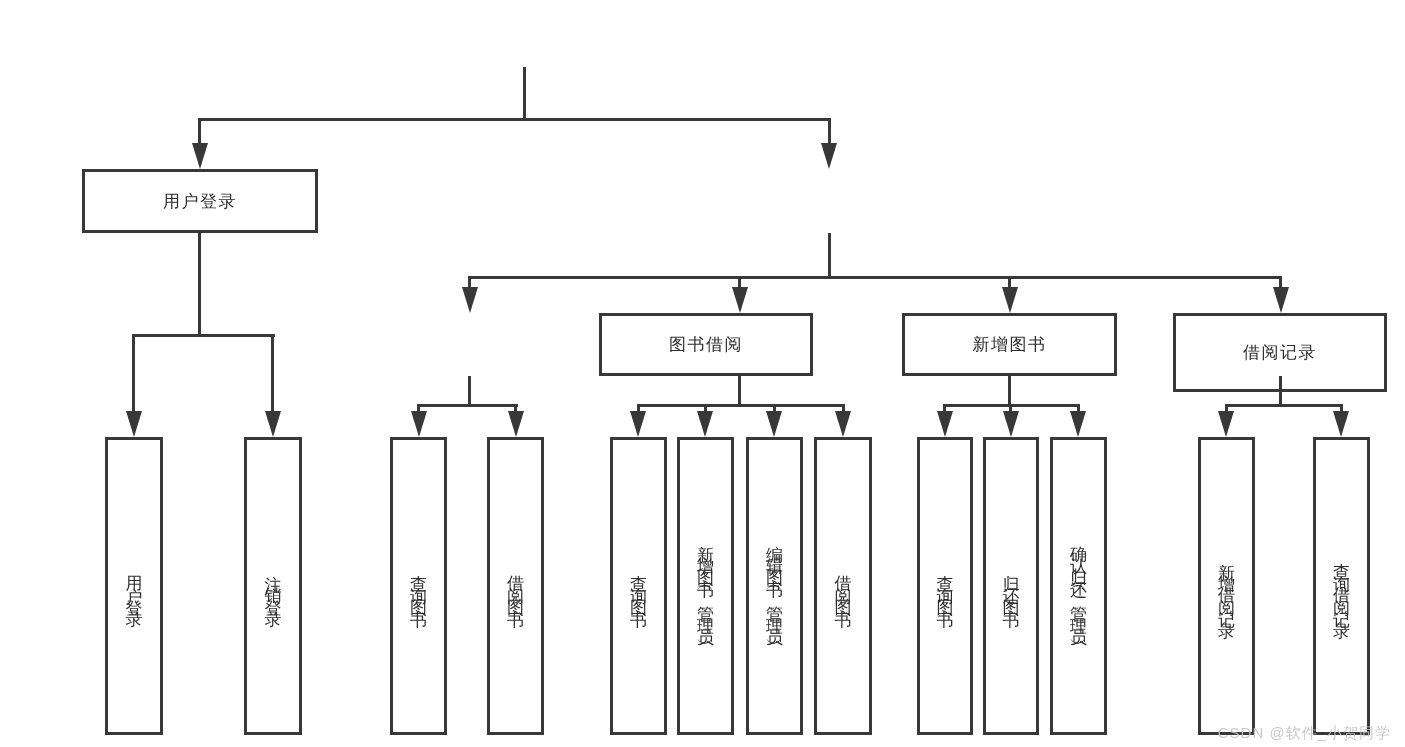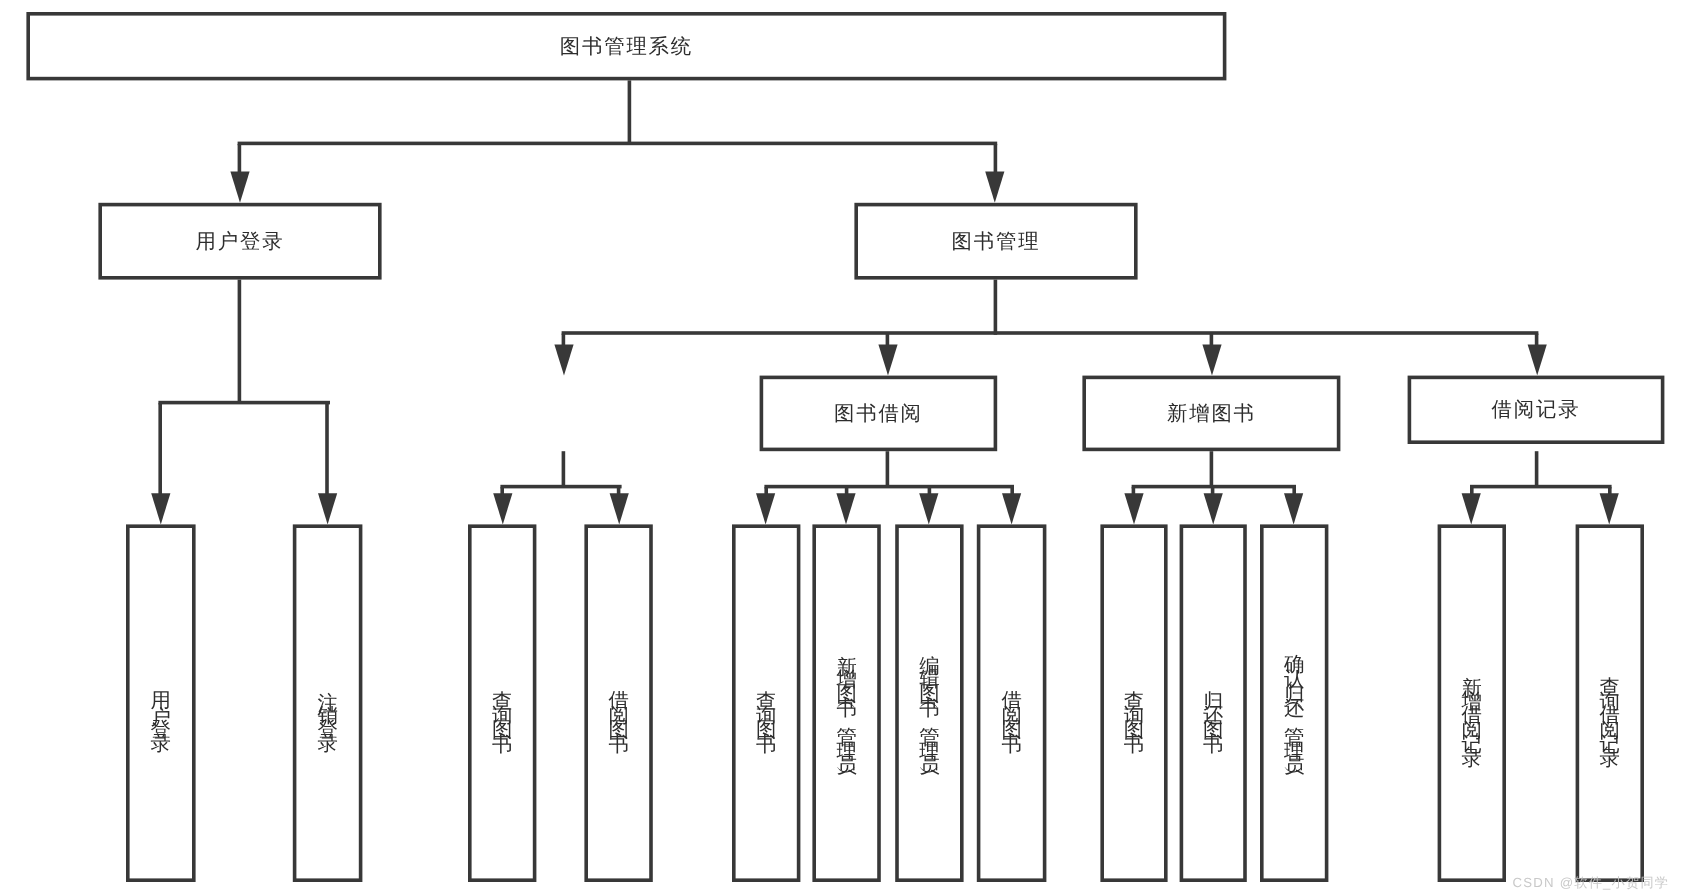--- a/index.html
+++ b/index.html
@@ -56,76 +56,70 @@
     width: 0;
     height: 0;
     border-left: 8px solid transparent;
     border-right: 8px solid transparent;
     border-top: 26px solid var(--line);
   }
   .watermark {
     position: absolute;
     right: 14px;
     bottom: 4px;
-    font-size: 11px;
+    font-size: 15px;
     letter-spacing: 1px;
     color: var(--watermark);
     opacity: 0.9;
     z-index: 5;
     white-space: nowrap;
   }
 </style>
 </head>
 <body>
 
 <div class="canvas">
 
-  <div class="box h" style="left:22px; top:10px; width:1000px; height:57px">
-    <span>图书管理系统</span>
-  </div>
 
   <div class="vline" style="left:523px; top:67px; height:53px"></div>
   <div class="hline" style="left:198px; top:118px; width:633px"></div>
   <div class="vline" style="left:198px; top:120px; height:26px"></div>
   <div class="arrow" style="left:192px; top:143px"></div>
   <div class="vline" style="left:828px; top:120px; height:26px"></div>
   <div class="arrow" style="left:821px; top:143px"></div>
 
   <div class="box h" style="left:82px; top:169px; width:236px; height:64px">
     <span>用户登录</span>
-  </div>
-  <div class="box h" style="left:712px; top:169px; width:236px; height:64px">
-    <span>图书管理</span>
   </div>
 
   <div class="vline" style="left:198px; top:233px; height:103px"></div>
   <div class="hline" style="left:132px; top:334px; width:143px"></div>
   <div class="vline" style="left:132px; top:336px; height:78px"></div>
   <div class="arrow" style="left:126px; top:411px"></div>
   <div class="vline" style="left:271px; top:336px; height:78px"></div>
   <div class="arrow" style="left:265px; top:411px"></div>
 
   <div class="vline" style="left:828px; top:233px; height:46px"></div>
   <div class="hline" style="left:468px; top:276px; width:814px"></div>
   <div class="vline" style="left:468px; top:278px; height:12px"></div>
   <div class="arrow" style="left:462px; top:287px"></div>
   <div class="vline" style="left:738px; top:278px; height:12px"></div>
   <div class="arrow" style="left:732px; top:287px"></div>
   <div class="vline" style="left:1008px; top:278px; height:12px"></div>
   <div class="arrow" style="left:1002px; top:287px"></div>
   <div class="vline" style="left:1279px; top:278px; height:12px"></div>
   <div class="arrow" style="left:1273px; top:287px"></div>
 
-  <div class="box h" style="left:633px; top:313px; width:198px; height:63px">
+  <div class="box h" style="left:599px; top:313px; width:214px; height:63px">
     <span>图书借阅</span>
   </div>
   <div class="box h" style="left:902px; top:313px; width:215px; height:63px">
     <span>新增图书</span>
   </div>
-  <div class="box h" style="left:1173px; top:313px; width:214px; height:57px">
+  <div class="box h" style="left:1173px; top:313px; width:214px; height:79px">
     <span>借阅记录</span>
   </div>
 
   <div class="vline" style="left:468px; top:376px; height:30px"></div>
   <div class="hline" style="left:417px; top:404px; width:101px"></div>
   <div class="vline" style="left:417px; top:406px; height:7px"></div>
   <div class="arrow" style="left:411px; top:411px"></div>
   <div class="vline" style="left:514px; top:406px; height:7px"></div>
   <div class="arrow" style="left:508px; top:411px"></div>
 

